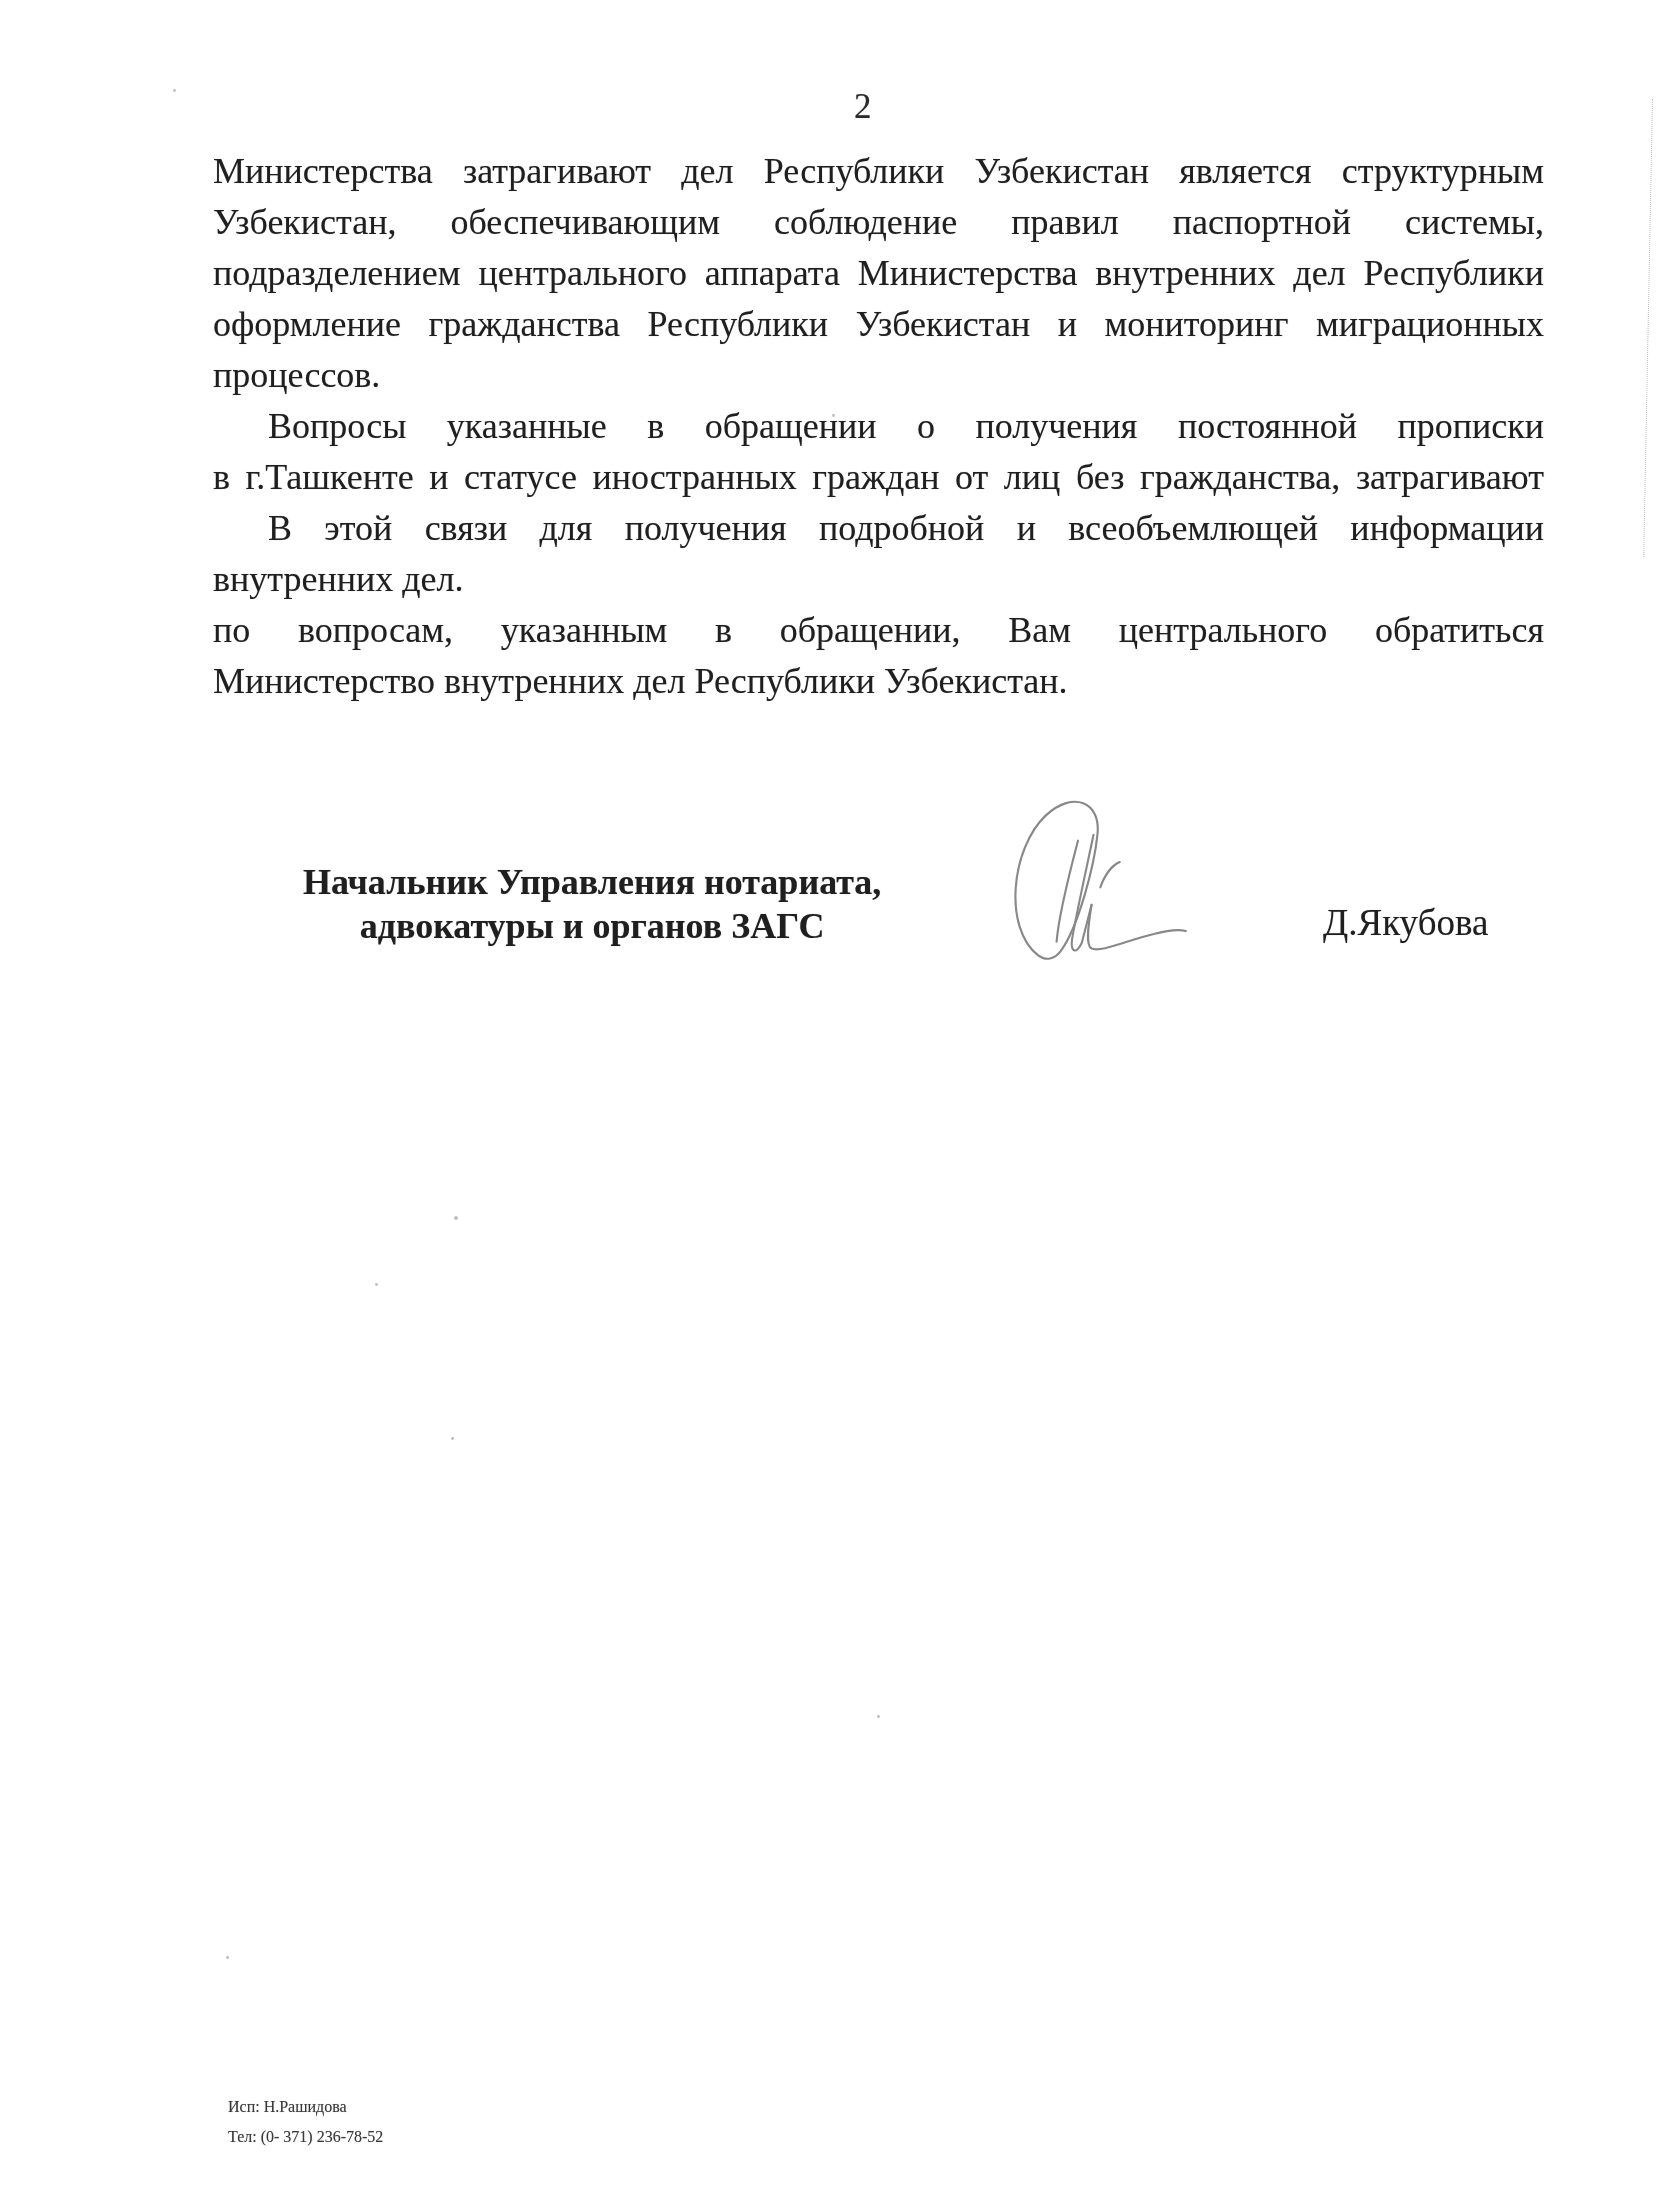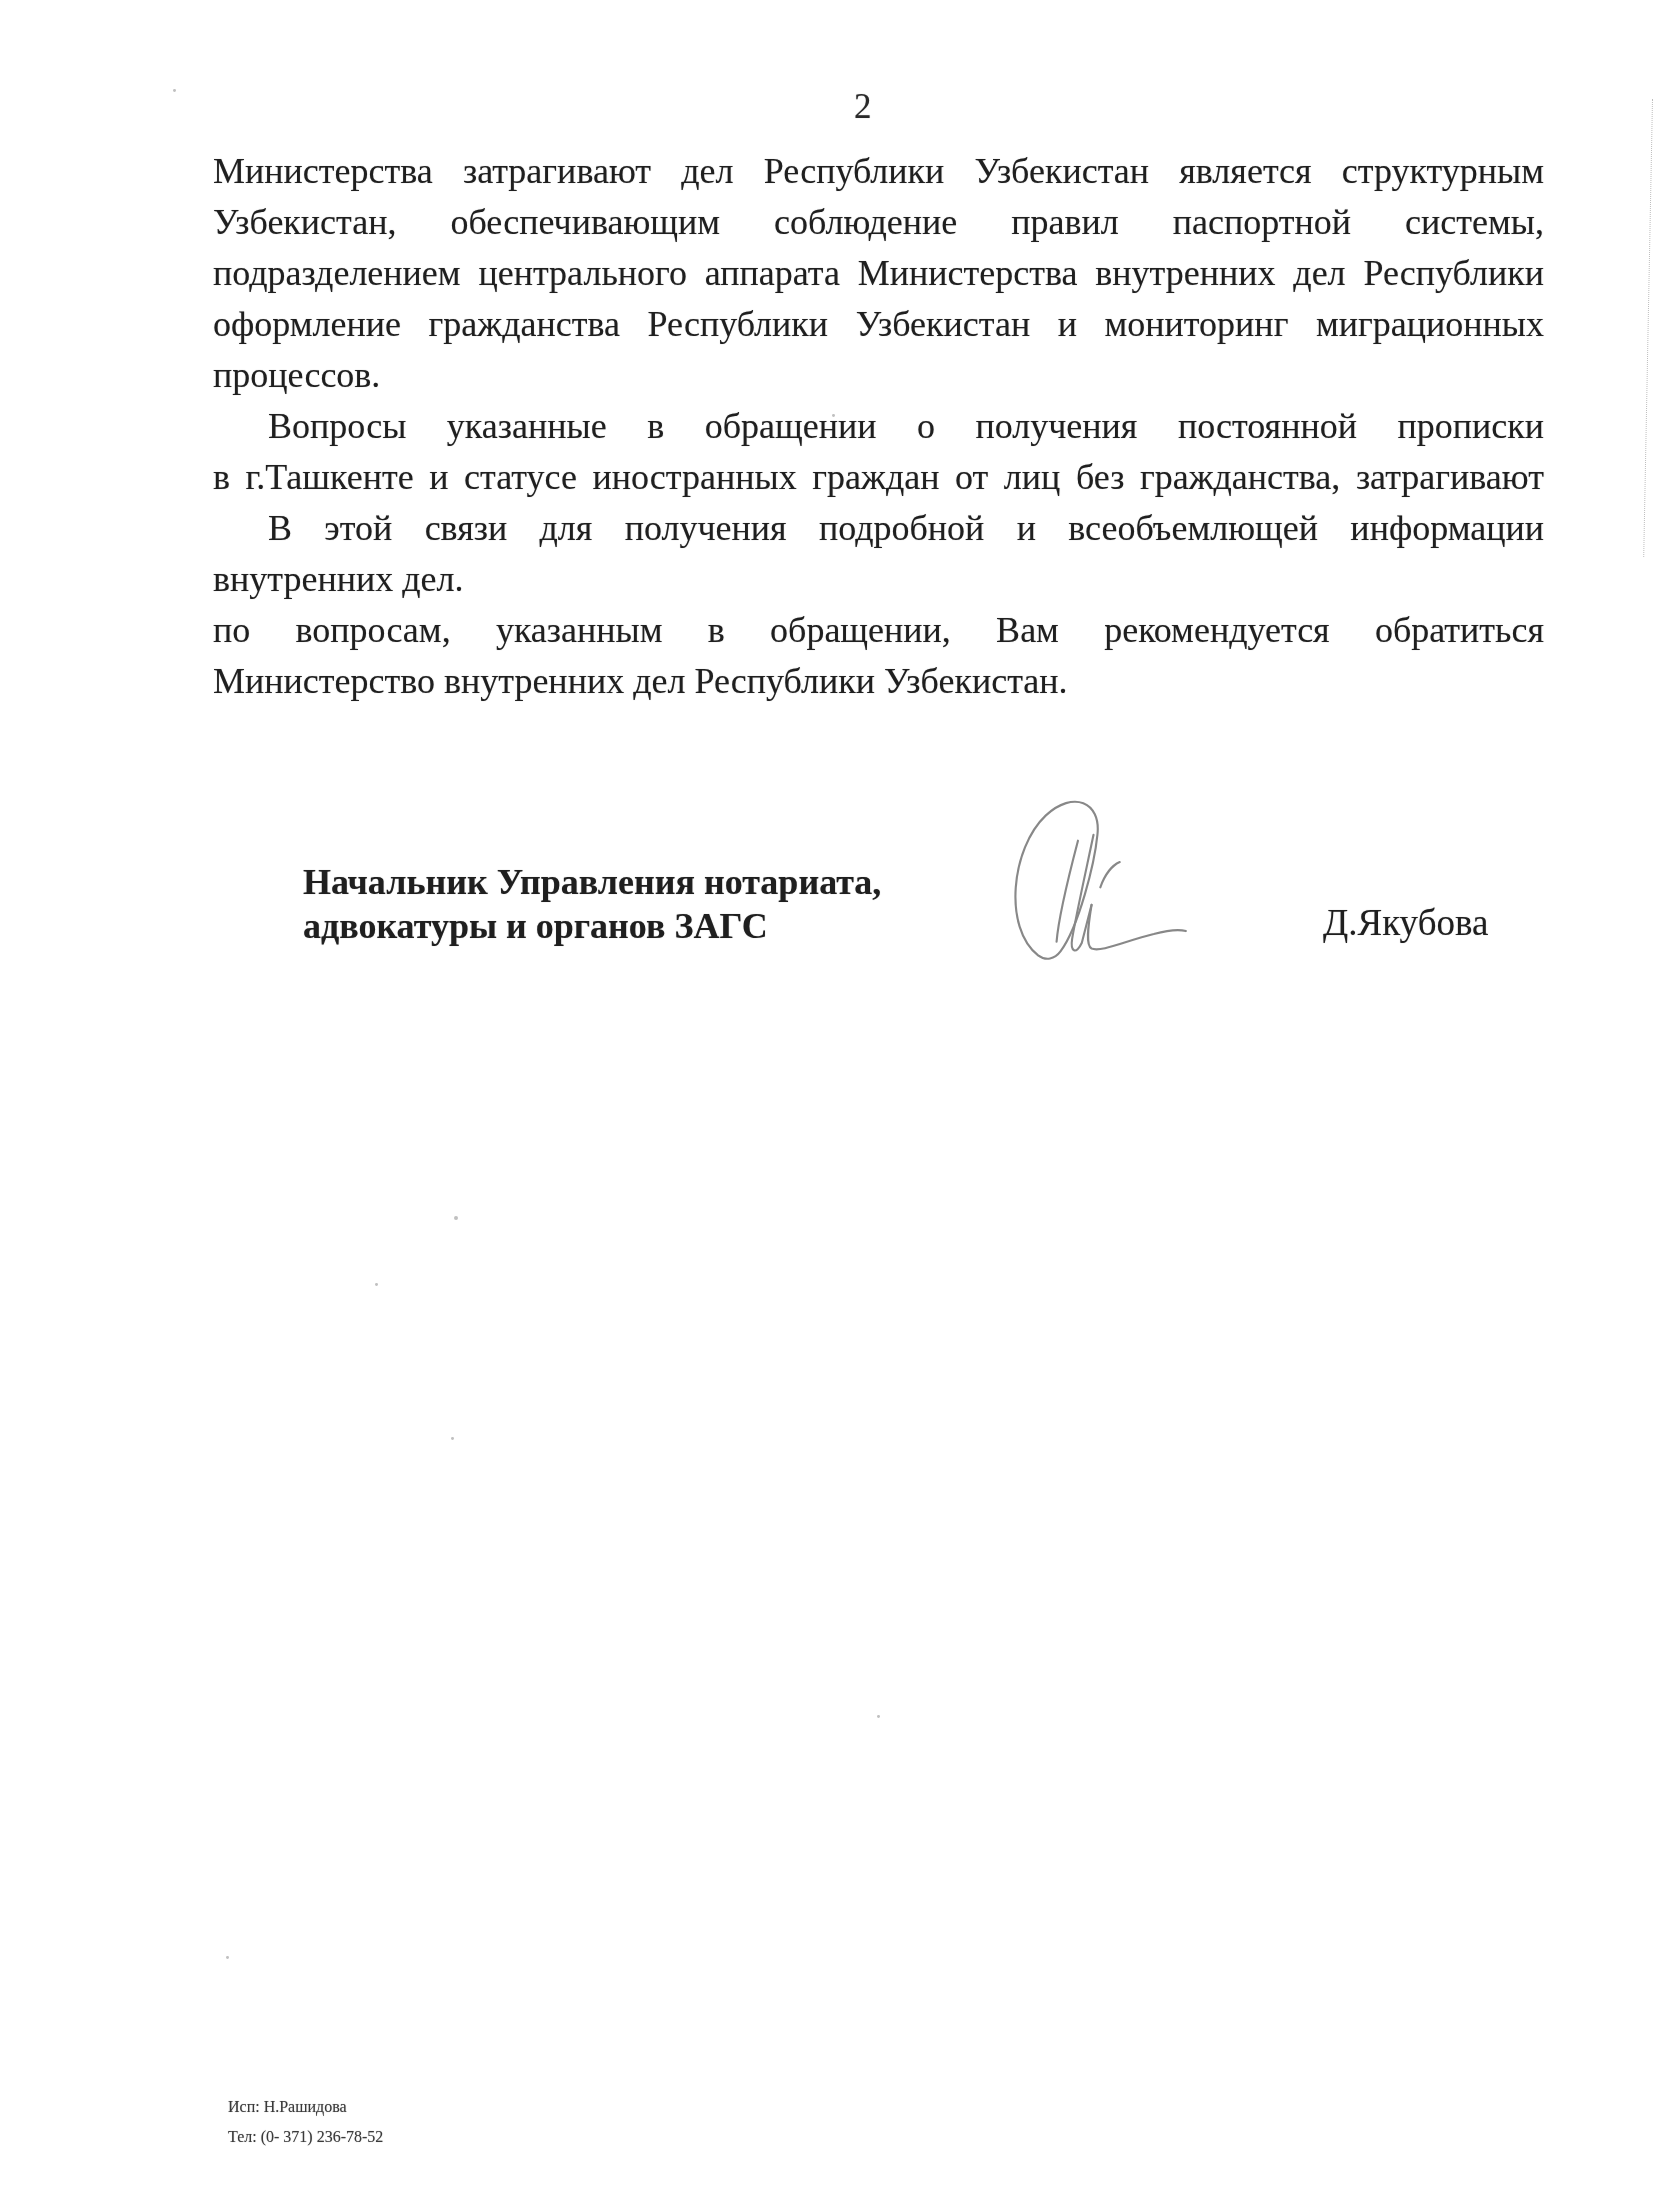--- a/index.html
+++ b/index.html
@@ -26,20 +26,21 @@
     white-space: nowrap; overflow: visible;
   }
   .line.just { text-align: justify; text-align-last: justify; white-space: normal; }
   .line.last { text-align: left; font-family: Liberation Serif, serif; }
   .line.indent { text-indent: 55px; }
 
   .sig-title {
     position: absolute; left: 303px; top: 860px;
     font-weight: bold; font-size: 36px; line-height: 44px;
     white-space: nowrap;
+    text-align: center;
   }
   .sig-name {
     position: absolute; left: 1323px; top: 901px;
     font-weight: normal; font-size: 37px; line-height: 43px;
     white-space: nowrap;
   }
   .sig-squiggle {
     position: absolute; left: 1007px; top: 794px;
     width: 209px; height: 175px;
   }
@@ -82,21 +83,21 @@
     <div class="line just">Узбекистан, обеспечивающим соблюдение правил паспортной системы,</div>
     <div class="line just">подразделением центрального аппарата Министерства внутренних дел Республики</div>
     <div class="line just">оформление гражданства Республики Узбекистан и мониторинг миграционных</div>
     <div class="line last">процессов.</div>
 
     <div class="line just indent">Вопросы указанные в обращении о получения постоянной прописки</div>
     <div class="line just">в г.Ташкенте и статусе иностранных граждан от лиц без гражданства, затрагивают</div>
     <div class="line just indent">В этой связи для получения подробной и всеобъемлющей информации</div>
 
     <div class="line last">внутренних дел.</div>
-    <div class="line just">по вопросам, указанным в обращении, Вам рекомендуется обратиться</div>
+    <div class="line just">по вопросам, указанным в обращении, Вам центрального обратиться</div>
     <div class="line last">Министерство внутренних дел Республики Узбекистан.</div>
   </div>
 
   <div class="sig-title scan-text">
     <div>Начальник Управления нотариата,</div>
     <div>адвокатуры и органов ЗАГС</div>
   </div>
 
   <svg class="sig-squiggle" viewBox="0 0 215 180" fill="none" xmlns="http://www.w3.org/2000/svg">
     <g stroke="#7c7c7c" stroke-width="2.2" stroke-linecap="round" fill="none" opacity="0.9">

